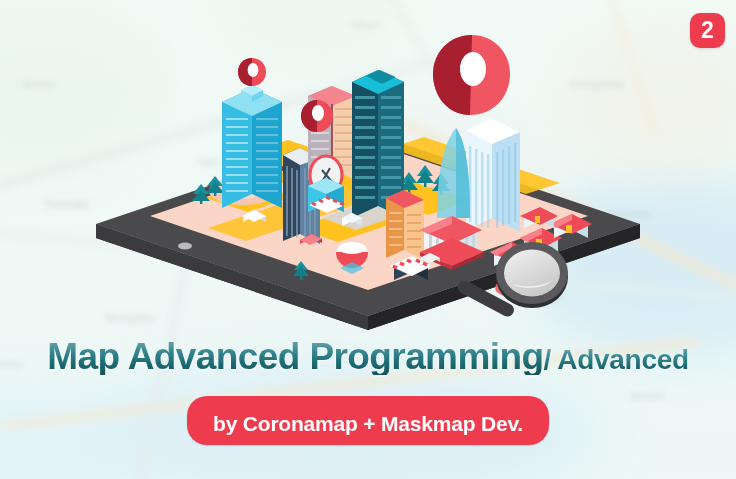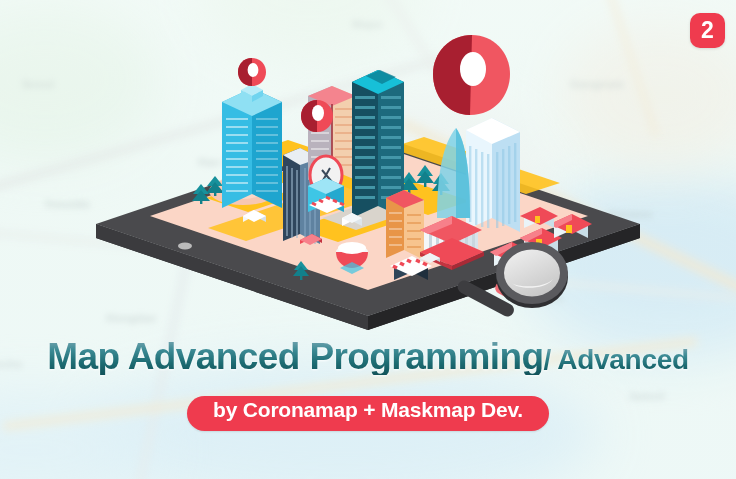--- a/index.html
+++ b/index.html
@@ -57,21 +57,21 @@
     vertical-align:baseline;
     background:linear-gradient(180deg,#7fa8b4 0%,#3d8b95 34%,#1c6b72 70%,#12535a 100%);
     -webkit-background-clip:text;background-clip:text;color:transparent;
     -webkit-text-fill-color:transparent;
     filter:drop-shadow(0 1px 1px rgba(255,255,255,.85));
   }
   .pill-wrap{position:absolute;left:0;top:396px;width:736px;text-align:center;}
   .pill{
     display:inline-block;background:#ef3b4e;color:#fff;
     font-size:21px;font-weight:700;letter-spacing:-.2px;
-    padding:2px 26px 9px;border-radius:20px;line-height:1.15;
+    padding:16px 26px 9px;border-radius:20px;line-height:1.15;
     box-shadow:0 1px 2px rgba(0,0,0,.10);
   }
 </style>
 </head>
 <body>
 
 <div id="stage">
 
   <div class="bg-base">
 

